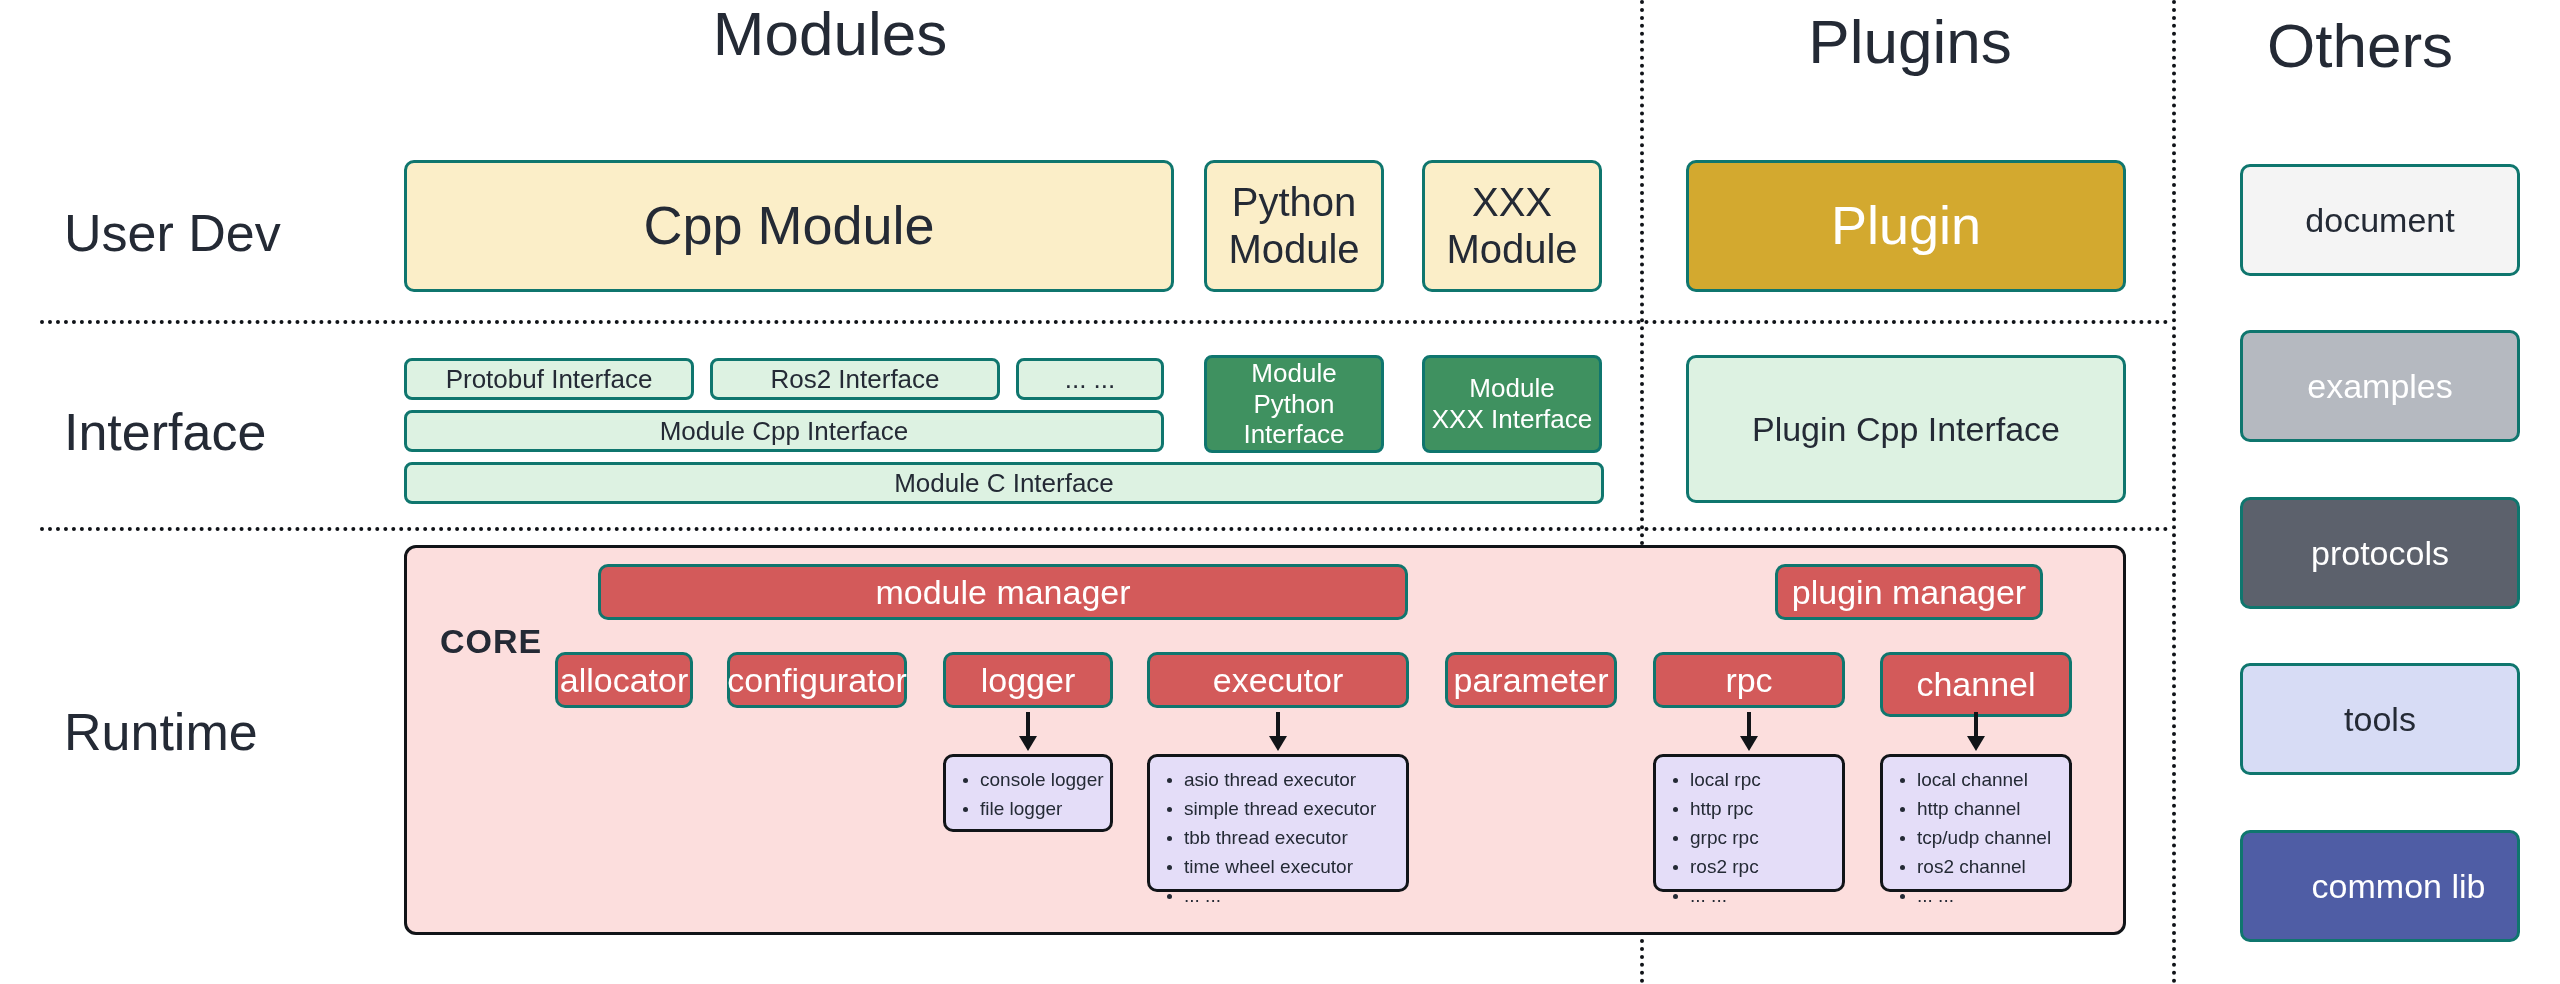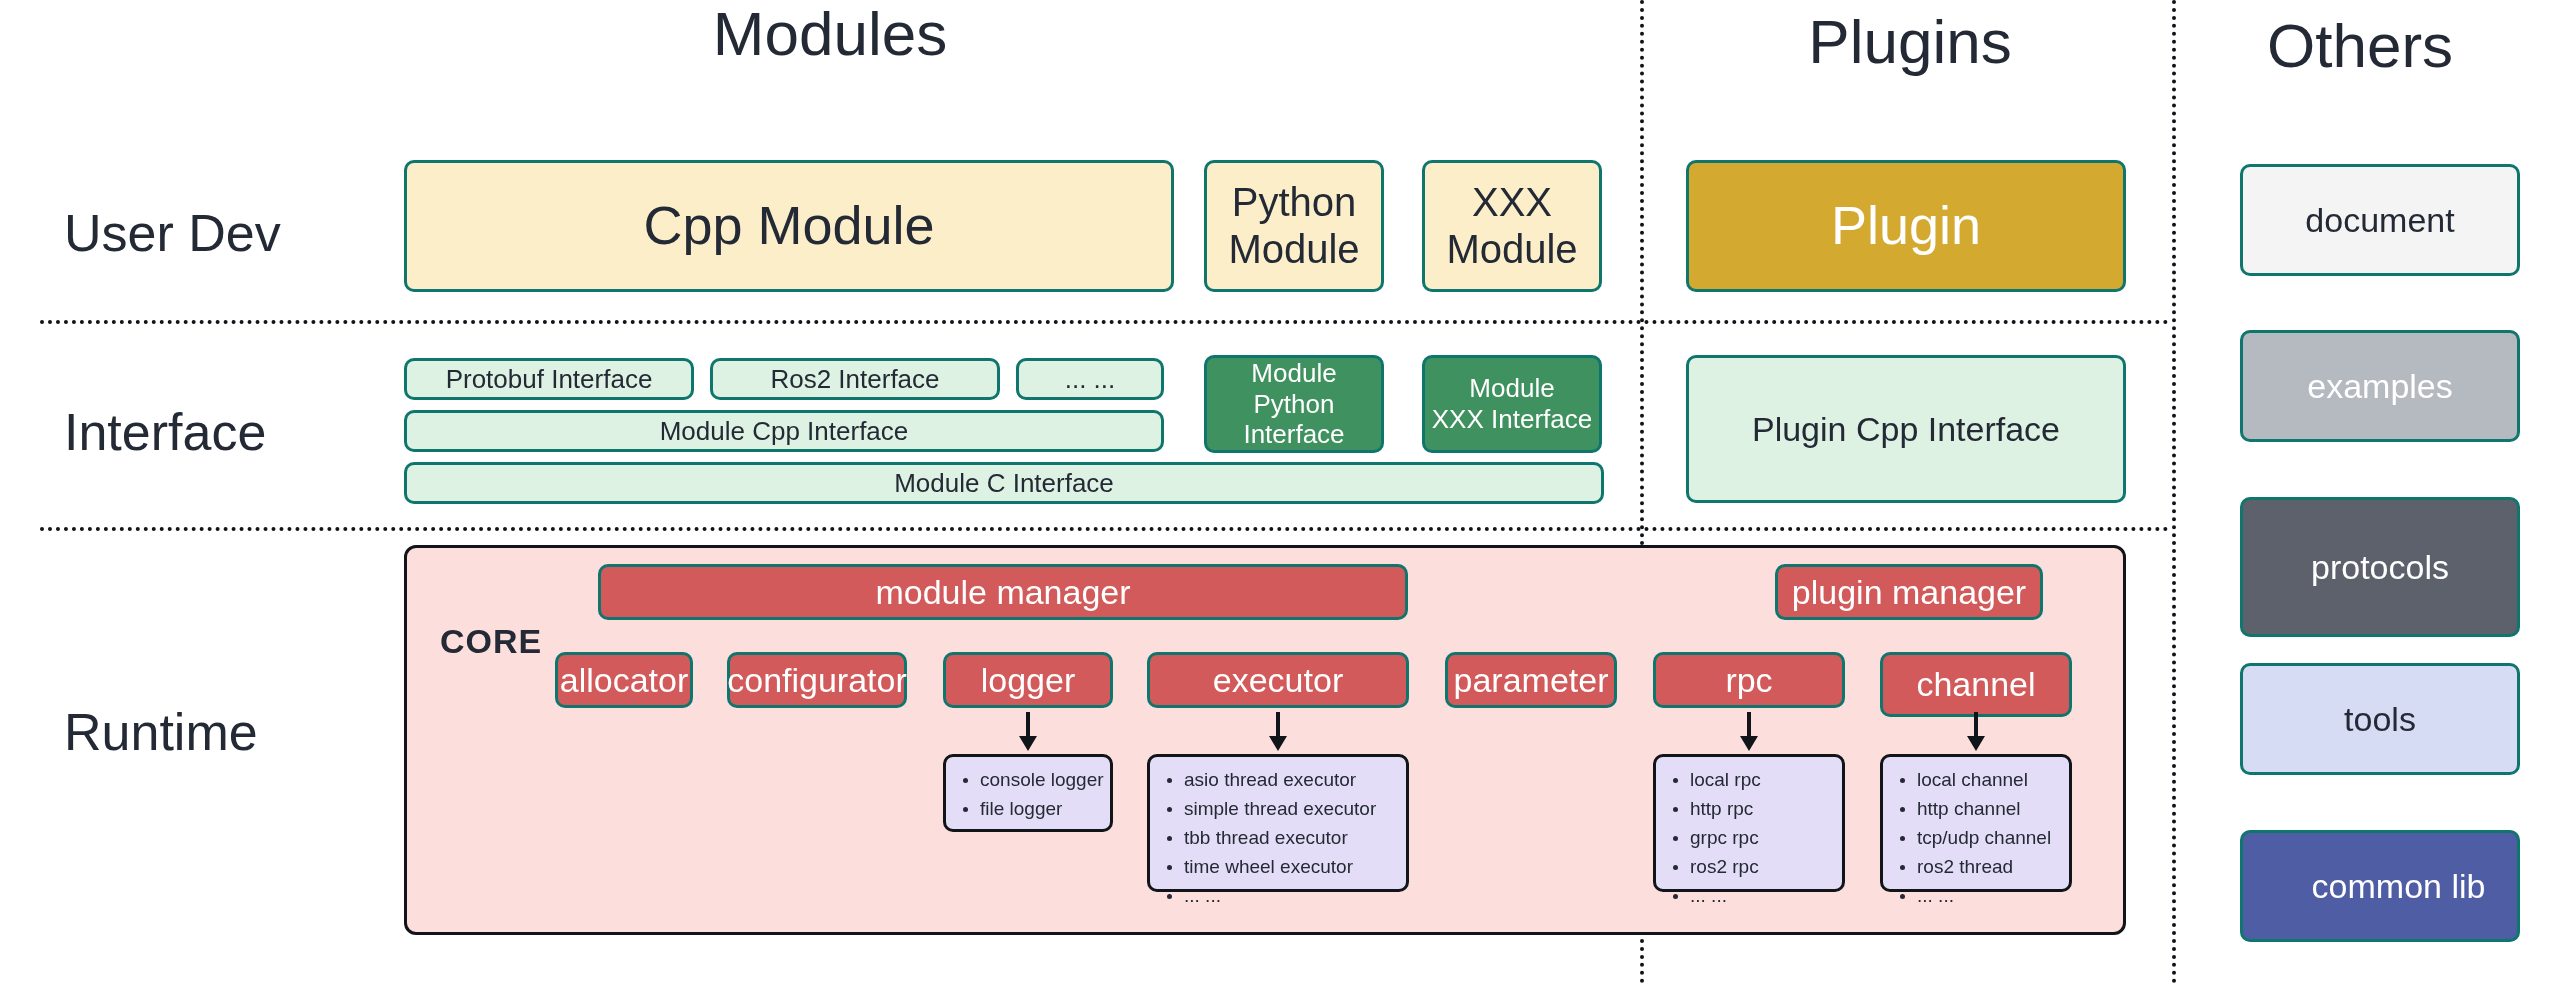--- a/index.html
+++ b/index.html
@@ -72,21 +72,21 @@
   .c-white   { background: #f4f4f4; color: #242a35; }
   .c-grey    { background: #b5b9c0; color: #ffffff; }
   .c-dgrey   { background: #5c616c; color: #ffffff; }
   .c-lblue   { background: #d7dcf5; color: #242a35; }
   .c-blue    { background: #4f5da5; color: #ffffff; padding-left: 37px; }
 
   
   .t-xl  { font-size: 54px; }
   .t-lg  { font-size: 40px; }
   .t-md  { font-size: 34px; }
-  .t-sm  { font-size: 26px; }
+  .t-sm  { font-size: 26px; border-radius: 8px; }
 
   
   #core-pane {
     position: absolute;
     box-sizing: border-box;
     border: 3px solid #111418;
     border-radius: 12px;
   }
   #core-label {
     position: absolute;
@@ -246,28 +246,28 @@
         <li>ros2 rpc</li>
         <li>... ...</li>
       </ul>
   </div>
 
   <div class="listbox c-lav" style="left:1880px; top:754px; width:192px; height:138px;">
     <ul>
         <li>local channel</li>
         <li>http channel</li>
         <li>tcp/udp channel</li>
-        <li>ros2 thread</li>
+        <li>ros2 channel</li>
         <li>... ...</li>
       </ul>
   </div>
 
   <div class="box c-white t-md" style="left:2240px; top:164px; width:280px; height:112px;">document</div>
 
   <div class="box c-grey t-md" style="left:2240px; top:330px; width:280px; height:112px;">examples</div>
 
-  <div class="box c-dgrey t-md" style="left:2240px; top:497px; width:280px; height:140px;">protocols</div>
+  <div class="box c-dgrey t-md" style="left:2240px; top:497px; width:280px; height:112px;">protocols</div>
 
   <div class="box c-lblue t-md" style="left:2240px; top:663px; width:280px; height:112px;">tools</div>
 
   <div class="box c-blue t-md" style="left:2240px; top:830px; width:280px; height:112px;">common lib</div>
 
 </div>
 
 </body></html>

